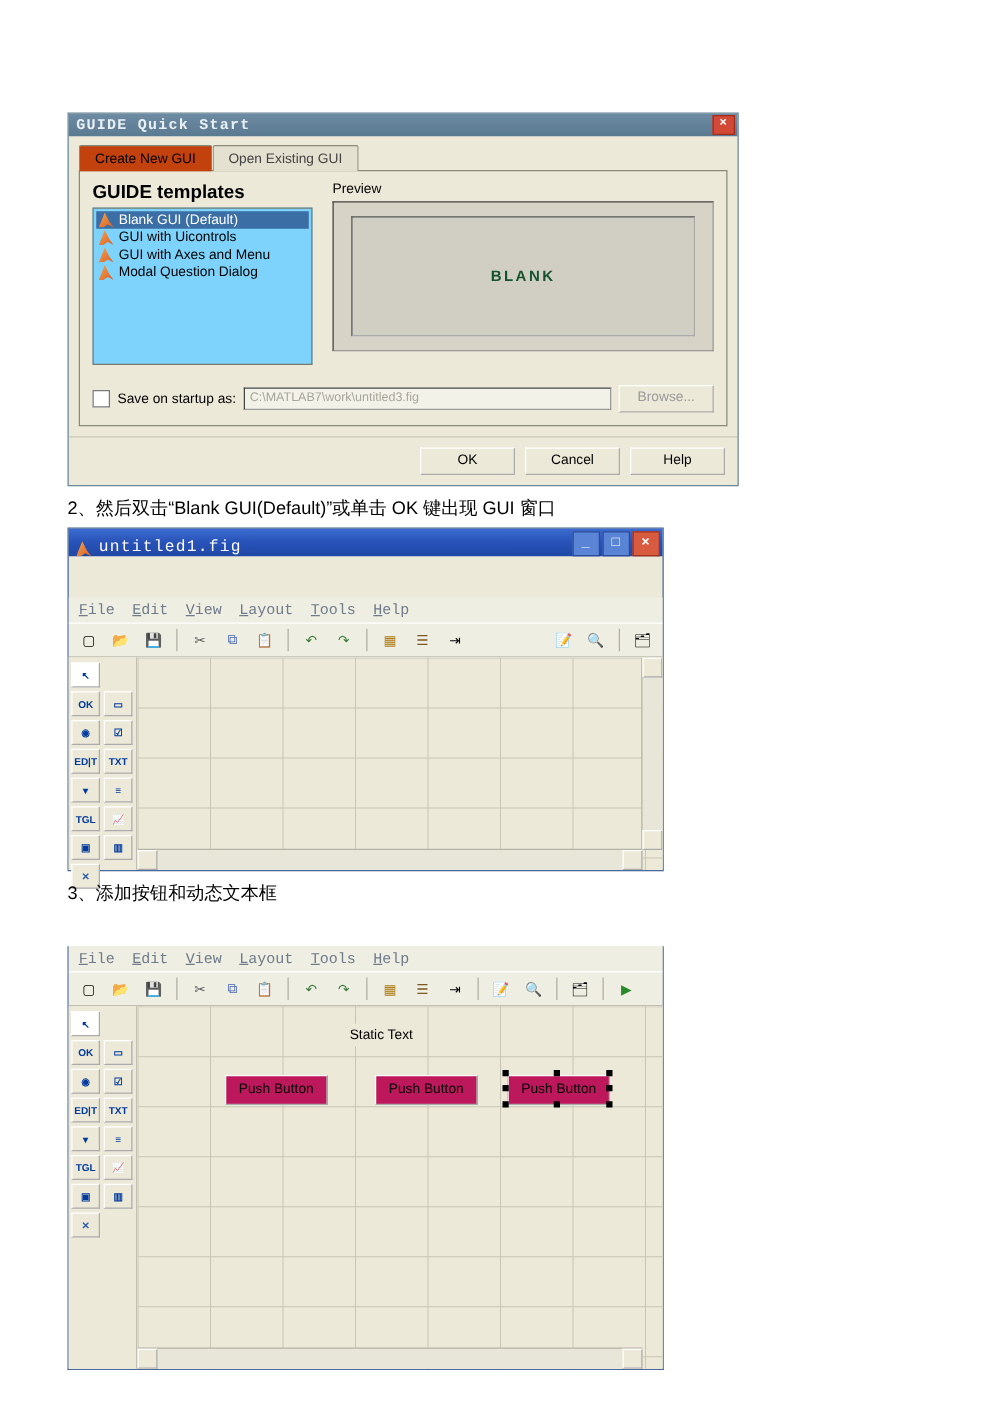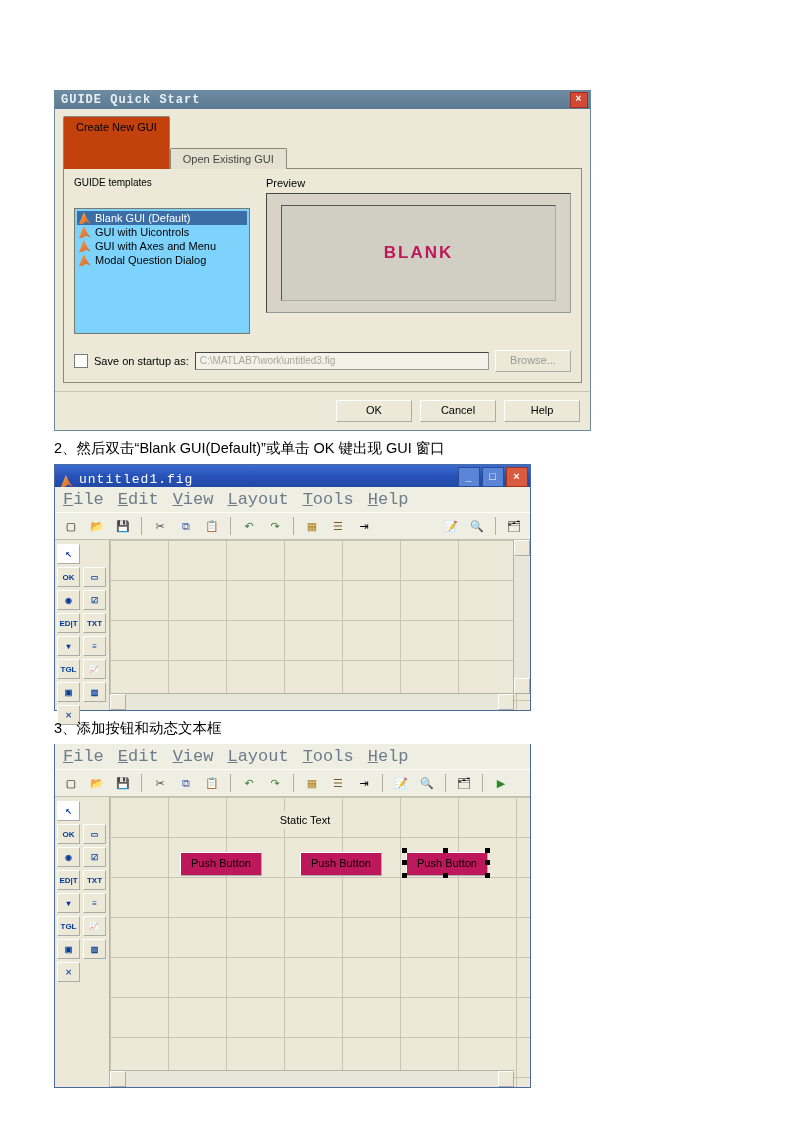--- a/index.html
+++ b/index.html
@@ -52,28 +52,28 @@
   .tab {
     padding: 4px 12px;
     background: #ece9d8;
     border: 1px solid #8a8a7a;
     border-bottom: none;
     font-size: 11px;
     position: relative;
     top: 1px;
     border-radius: 2px 2px 0 0;
   }
-  .tab.inactive { background: #e4e1d0; color: #444; margin-top: 32px; }
+  .tab.inactive { background: #e4e1d0; color: #444; }
   .tab.active   { background: #c2410c; z-index: 2; }
   .tabbody {
     margin: 0 8px 8px 8px;
     border: 1px solid #8a8a7a;
     padding: 8px 10px 10px 10px;
   }
-  .label-guide { font-size: 10px; margin-bottom: 20px; }
+  .label-guide { font-size: 15px; margin-bottom: 4px; font-weight: bold; }
   .tpl-row { display: flex; gap: 16px; }
   .template-list {
     width: 170px; height: 120px;
     background: #7dd3fc;
     border: 1px solid #7a7a6c;
     padding: 2px;
     overflow: hidden;
   }
   .tpl-item {
     display: flex; align-items: center;
@@ -88,24 +88,24 @@
     height: 118px;
     border: 1px inset #999;
     background: #d7d4c7;
     display:flex; align-items:center; justify-content:center;
   }
   .preview-inner {
     width: 90%; height: 80%;
     background: #d1cfc3;
     border: 1px inset #aaa;
     display: flex; align-items: center; justify-content: center;
-    color: #be185d;
+    color: #14532d;
     font-weight: bold;
     letter-spacing: 2px;
-    font-size: 17px;
+    font-size: 12px;
   }
   .save-row {
     display: flex; align-items: center;
     gap: 6px;
     margin-top: 16px;
   }
   .chk {
     width: 12px; height: 12px;
     border: 1px solid #7a7a7a;
     background: #fff;
@@ -172,22 +172,23 @@
     line-height: 16px;
     font-size: 11px;
     font-family: Arial,sans-serif;
   }
   .xp-cb.red { background:#d85b3f; border-color:#a0321a; }
   .menubar {
     display: flex; gap: 14px;
     padding: 3px 8px;
     background: #efeee2;
     font-family: "Courier New", monospace;
-    font-size: 17px;
+    font-size: 12px;
     color: #6e7b8b;
+    margin-top: 33px;
   }
   .menubar span u { text-decoration: underline; }
   .toolbar {
     display: flex; align-items: center;
     padding: 2px 4px;
     background: #efeee2;
     border-top: 1px solid #fff;
     border-bottom: 1px solid #c0beb0;
     gap: 2px;
   }

